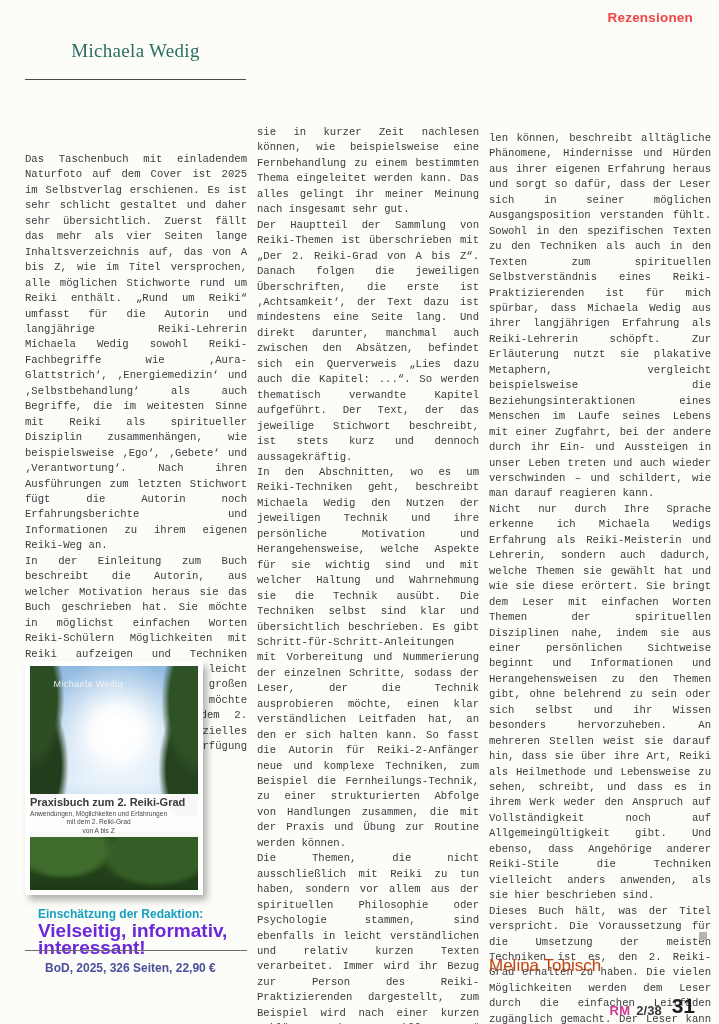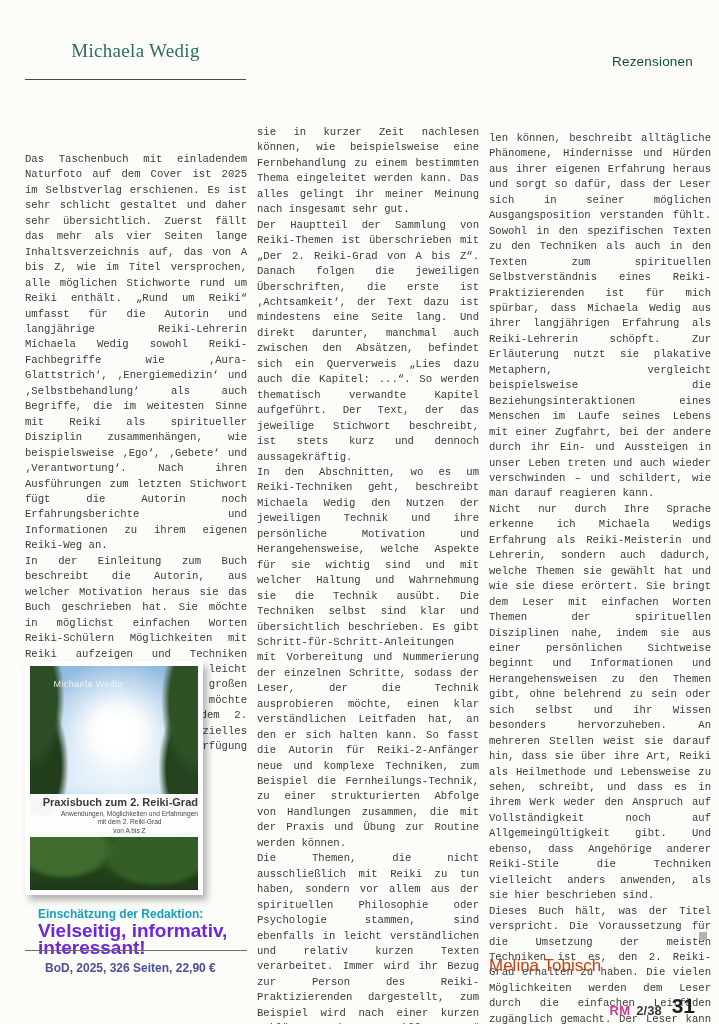--- a/index.html
+++ b/index.html
@@ -9,23 +9,22 @@
     margin: 0 auto;
     background: #fcfcf9;
     font-family: "Liberation Sans", sans-serif;
     color: #3b3b3d;
     overflow: hidden;
   }
 
   
   .section-label {
     position: absolute; top: 10px; right: 26px;
-    font-size: 13.5px; font-weight: 400; color: #14532d;
+    font-size: 13.5px; font-weight: 700; color: #ef4444;
     letter-spacing: 0.2px;
-    margin-top: 44px;
   }
   .article-header { position: absolute; left: 25px; top: 40px; width: 221px; text-align: center; }
   .author-header {
     font-family: "Liberation Serif", serif;
     font-size: 19px; color: #2b6e60; letter-spacing: 0.3px;
   }
   .header-rule {
     margin: 17px 0 10px 0; border: none;
     border-top: 1.5px solid #4a4a4a; width: 100%;
   }
@@ -74,21 +73,21 @@
                 radial-gradient(ellipse 45% 75% at 75% 40%, #355e27 0 60%, rgba(0,0,0,0) 75%),
                 linear-gradient(180deg, #2e5222, #1d3a16);
   }
   .cover-author {
     position: absolute; left: 14%; top: 6%;
     font-size: 9px; color: rgba(245,245,245,0.92); letter-spacing: 0.4px;
   }
   .cover-band {
     position: absolute; left: 0; top: 57%; width: 100%; height: 19.5%;
     background: rgba(255,255,255,0.96);
-    display: flex; flex-direction: column; justify-content: center; align-items: flex-end;
+    display: flex; flex-direction: column; justify-content: center; align-items: flex-start;
     gap: 2px;
   }
   .cover-band-title { font-size: 11px; font-weight: bold; color: #3a3a3a; }
   .cover-band-sub   { font-size: 6.6px; color: #474747; line-height: 8.5px; text-align: center; }
 
   
   .verdict { position: absolute; left: 38px; top: 906px; width: 222px; }
   .verdict-label { font-size: 12px; font-weight: bold; color: #16a0c0; line-height: 16px; }
   .verdict-text  { font-size: 19px; font-weight: bold; color: #6d28d9; line-height: 17px; }
   .info-rule {

